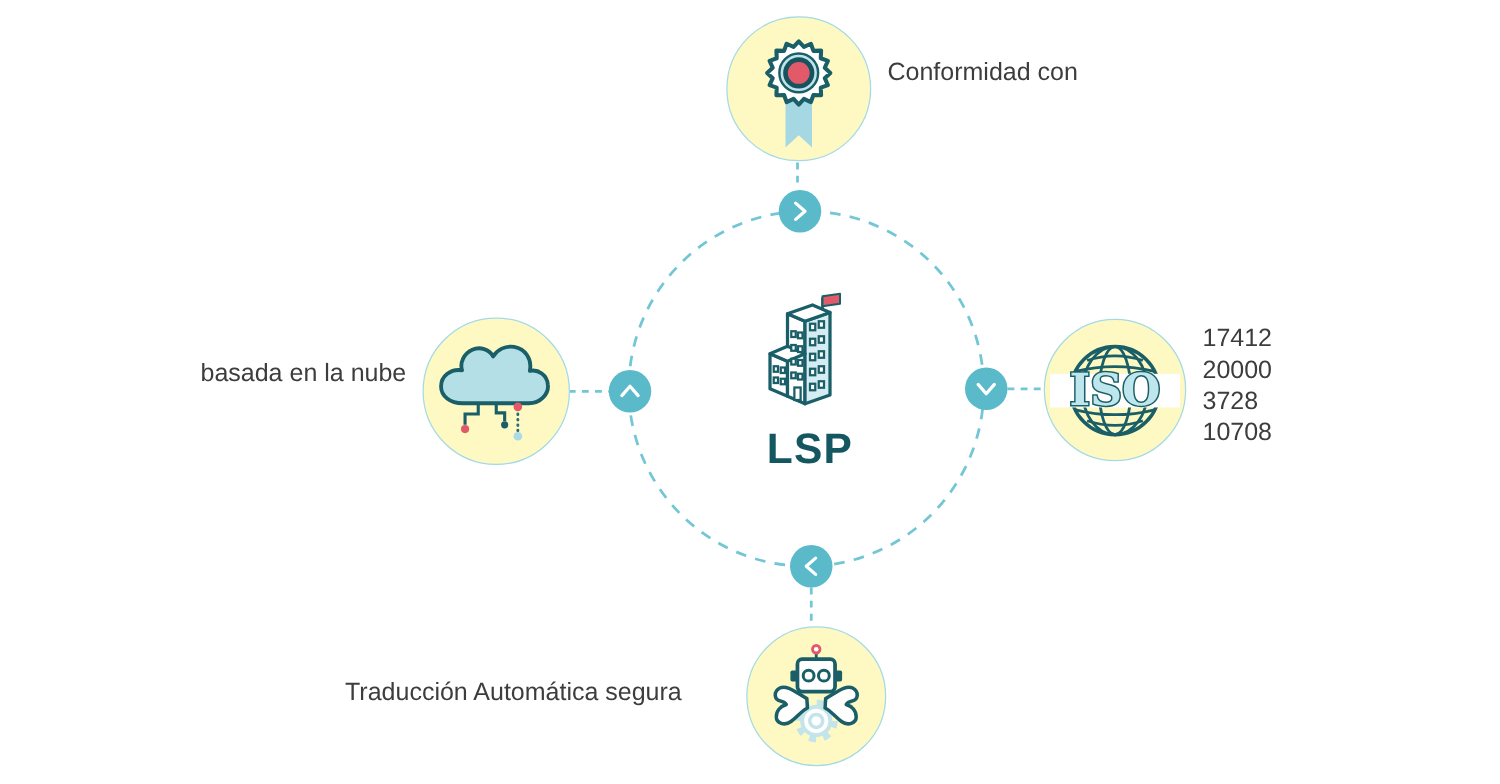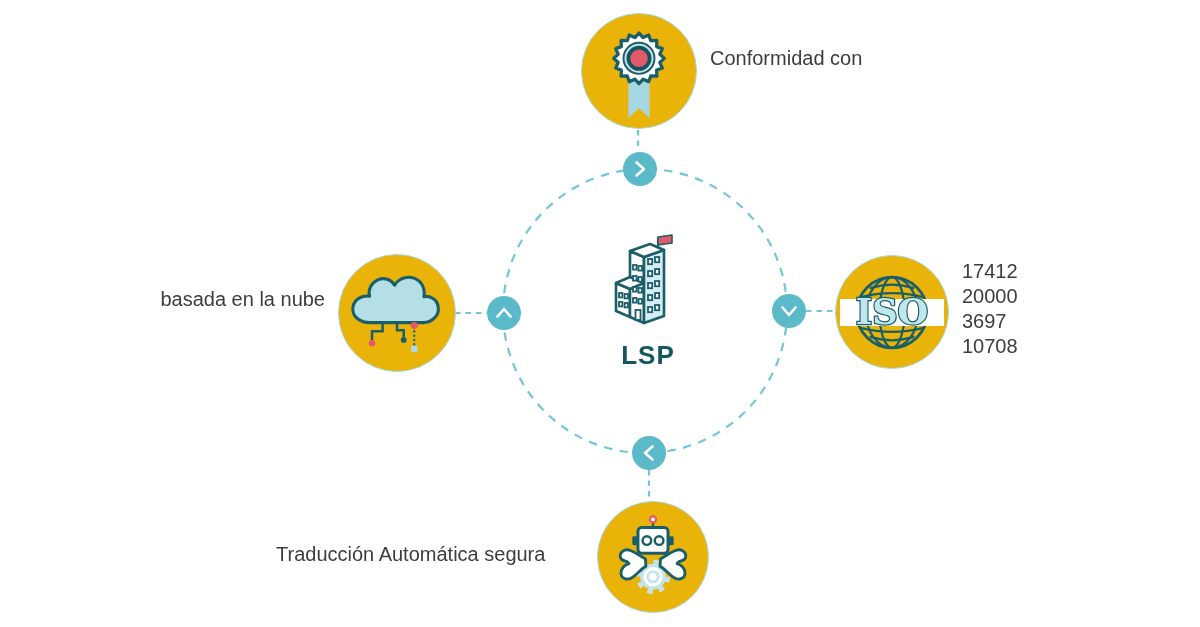--- a/index.html
+++ b/index.html
@@ -9,31 +9,31 @@
   }
   .overlay{position:absolute;left:0;top:0;pointer-events:none;}
   
   .arrow{
     position:absolute;width:34px;height:34px;border-radius:50%;
     background:#5bbac9;display:flex;align-items:center;justify-content:center;
   }
   
   .node{
     position:absolute;border:1.6px solid #a4dae4;border-radius:50%;
-    background:#eab308;display:flex;align-items:center;justify-content:center;
+    background:#fef9c3;display:flex;align-items:center;justify-content:center;
   }
   .node-badge{left:581px;top:13px;width:114px;height:114px;}
   .node-iso{left:835px;top:255px;width:112px;height:112px;}
   .node-robot{left:597px;top:501px;width:110px;height:110px;}
   .node-cloud{left:338px;top:254px;width:116px;height:116px;}
   
   .hub-icon{position:absolute;left:606px;top:231px;}
   .hub-label{
     position:absolute;left:593px;top:340px;width:110px;text-align:center;
-    font-size:26px;font-weight:700;letter-spacing:1px;color:#155761;
+    font-size:34px;font-weight:700;letter-spacing:1px;color:#155761;
   }
   
   .label{
     position:absolute;color:#3d3d3d;font-size:20px;font-weight:400;
     line-height:27px;white-space:nowrap;
   }
   .label .line{display:block;}
   .label-compliance{left:710px;top:45px;text-align:left;}
   .label-iso{left:962px;top:259px;line-height:25px;}
   .label-cloud{right:875px;top:286px;text-align:right;}
@@ -136,21 +136,21 @@
         <path d="M 22 66.5 Q 56 75 90 66.5"></path>
         <path d="M 32 76 Q 56 84 80 76"></path>
       </g>
       <rect x="0" y="35.5" width="112" height="29" fill="#ffffff"></rect>
       <text x="56" y="62.5" text-anchor="middle" font-family="DejaVu Serif, serif" font-weight="bold" font-size="38" fill="#bfe6ec" stroke="#1a5f68" stroke-width="2.6" paint-order="stroke">ISO</text>
     </svg>
   </div>
   <div class="label label-iso">
     <span class="line">17412</span>
     <span class="line">20000</span>
-    <span class="line">3697</span>
+    <span class="line">3728</span>
     <span class="line">10708</span>
   </div>
 
   <div class="node node-robot">
     <svg width="104" height="94" viewBox="0 0 110 100">
       <circle cx="55" cy="71" r="15.5" fill="none" stroke="#c2e4ea" stroke-width="5.5" stroke-dasharray="5.8 6.36"></circle>
       <circle cx="55" cy="71" r="12" fill="#ffffff" stroke="#c2e4ea" stroke-width="3.4"></circle>
       <circle cx="55" cy="71" r="5.5" fill="#ffffff" stroke="#c2e4ea" stroke-width="3"></circle>
       <path id="armL" d="M 47 52 C 38 47 30 40 24 43 C 18.5 46 19 53 24.5 54 C 27 54.5 28.5 55.5 29.5 57 C 24.5 58.5 21 62.5 21 67.5 C 21 73 28 75.5 33.5 71.5 C 39 67.5 43 62 47.5 60 Z" fill="#ffffff" stroke="#1a5f68" stroke-width="3" stroke-linejoin="round"></path>
       <use href="#armL" transform="translate(110 0) scale(-1 1)"></use>

